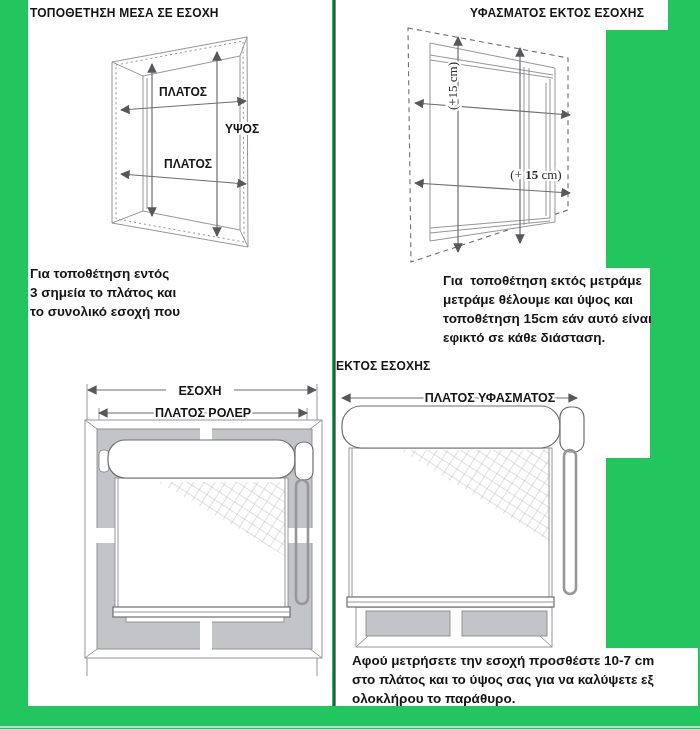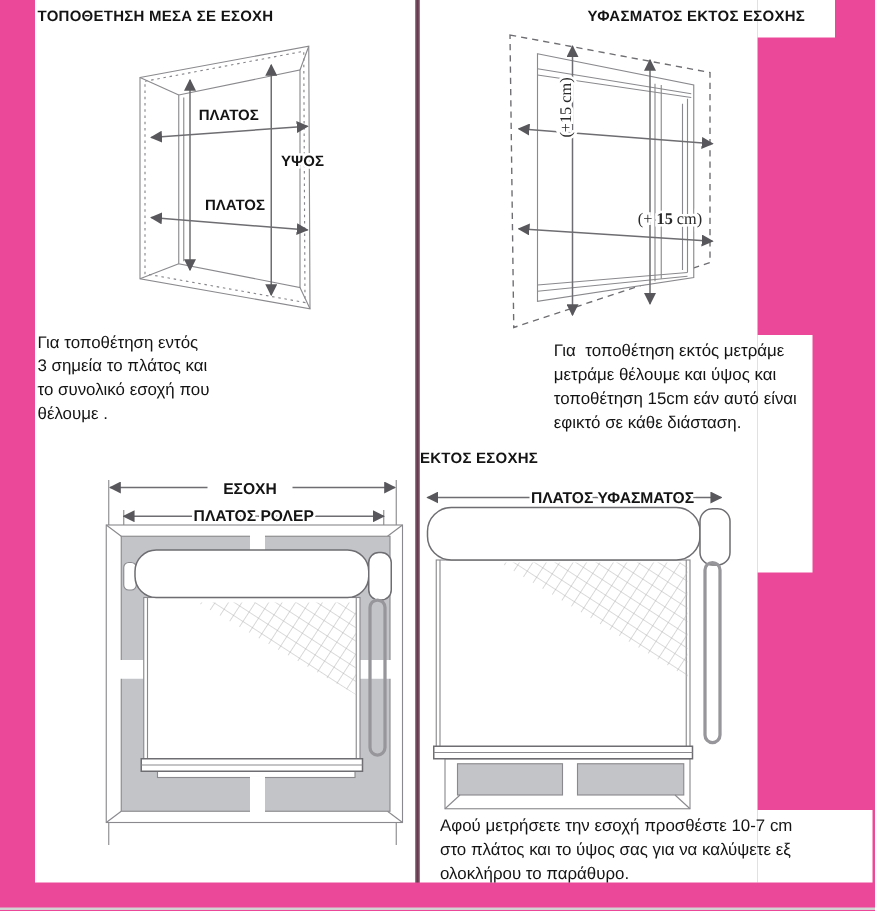--- a/index.html
+++ b/index.html
@@ -1,26 +1,26 @@
 <!DOCTYPE html>
 <html><head>
 <meta charset="utf-8">
 <style>
   html,body{margin:0;padding:0;}
   .stage{
     position:relative;width:700px;height:729px;overflow:hidden;
-    background:#ec4899;
+    background:#22c55e;
     font-family:"Liberation Sans","DejaVu Sans",sans-serif;
     color:#141414;
   }
   .patch{position:absolute;background:#ffffff;}
   .divider{position:absolute;background:#4a4a4a;}
   .rule{position:absolute;background:#d2d2d2;}
   .sec-title{position:absolute;font-size:12px;font-weight:bold;letter-spacing:.2px;white-space:pre;}
-  .body-block{position:absolute;font-size:13.5px;font-weight:normal;line-height:19px;}
+  .body-block{position:absolute;font-size:13.5px;font-weight:bold;line-height:19px;}
   .body-block div{white-space:pre;}
   svg{position:absolute;overflow:visible;}
   .ln{stroke:#6e6e72;stroke-width:1.2;fill:none;}
   .thin{stroke:#8a8a8e;stroke-width:.9;fill:none;}
   .dash{stroke:#6e6e72;stroke-width:1.1;fill:none;stroke-dasharray:5 4;}
   .dots{stroke:#85858a;stroke-width:.9;fill:none;stroke-dasharray:2 3;}
   .wfill{fill:#ffffff;}
   .gfill{fill:#c3c4c8;}
   .dlabel{font:bold 12px "Liberation Sans","DejaVu Sans",sans-serif;fill:#141414;}
   .dlabel2{font:bold 12.5px "Liberation Sans","DejaVu Sans",sans-serif;fill:#141414;}
@@ -185,21 +185,20 @@
 
     <rect x="6" y="16" width="218" height="42" rx="19" class="ln wfill"></rect>
     <rect x="224" y="17" width="24" height="45" rx="10" class="ln wfill"></rect>
     <rect x="228" y="60" width="12" height="144" rx="6" class="chain"></rect>
   </svg>
 
   <div class="body-block" style="left:30px;top:264px;">
     <div>Για τοποθέτηση εντός</div>
     <div>3 σημεία το πλάτος και</div>
     <div>το συνολικό εσοχή που</div>
-    <div>θέλουμε .</div>
   </div>
 
   <div class="body-block" style="left:443px;top:271px;">
     <div>Για  τοποθέτηση εκτός μετράμε</div>
     <div>μετράμε θέλουμε και ύψος και</div>
     <div>τοποθέτηση 15cm εάν αυτό είναι</div>
     <div>εφικτό σε κάθε διάσταση.</div>
   </div>
 
   <div class="body-block" style="left:352px;top:651px;">

